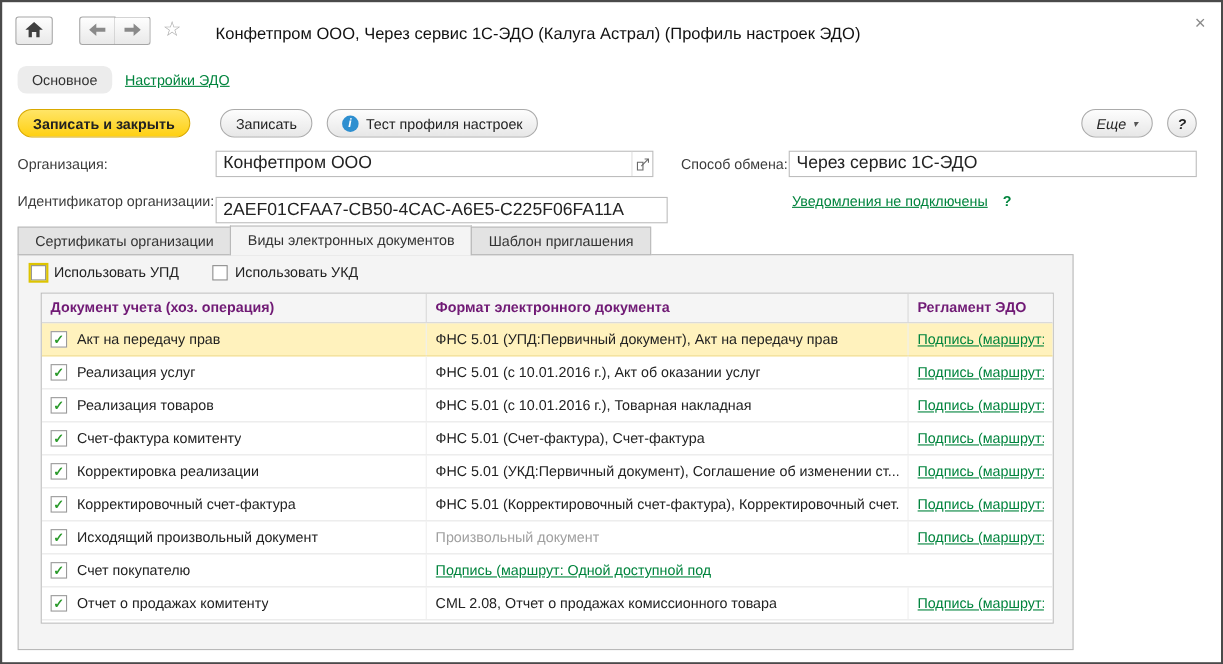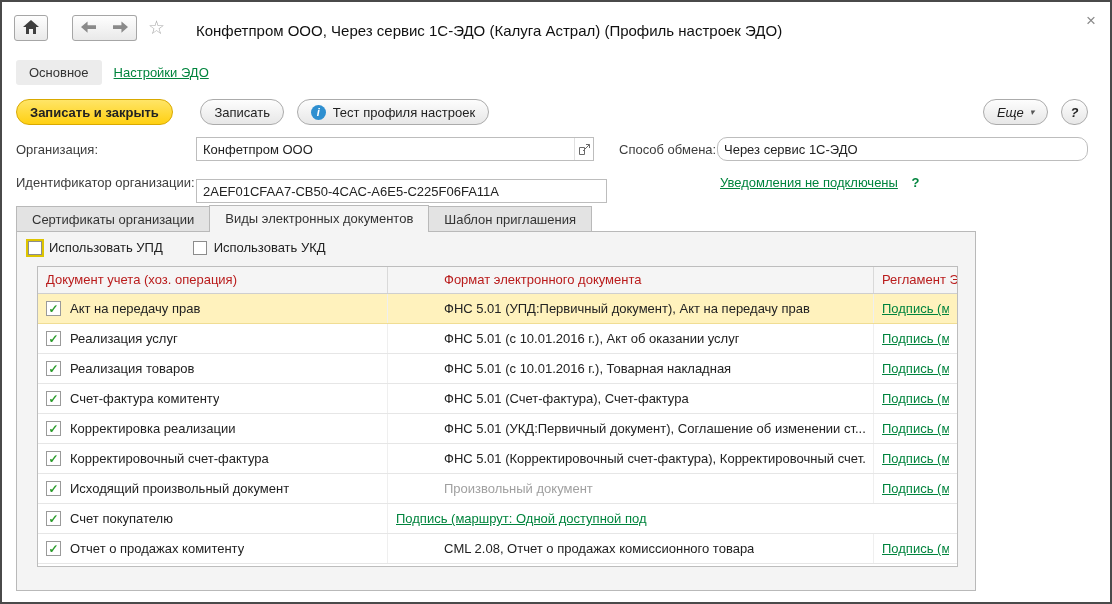--- a/index.html
+++ b/index.html
@@ -15,21 +15,21 @@
     background:linear-gradient(#fefefe,#e9e9e9);cursor:pointer;box-sizing:border-box;
   }
   .btn-home{left:12px;top:13px;width:34px;}
   .btn-back{left:70px;top:13px;width:33px;border-radius:3px 0 0 3px;}
   .btn-fwd{left:102px;top:13px;width:33px;border-radius:0 3px 3px 0;border-left:none;}
   .star{position:absolute;left:146px;top:15px;font-size:19px;color:#a8a8a8;line-height:22px;}
   .wtitle{position:absolute;left:194px;top:20px;font-size:15px;color:#111;white-space:nowrap;}
   .wclose{position:absolute;right:14px;top:10px;font-size:17px;color:#8a8a8a;cursor:pointer;line-height:18px;}
   
   .navrow{position:absolute;left:14px;top:56px;height:28px;display:flex;align-items:center;}
-  .chip{background:#ececec;border-radius:3px;padding:5px 13px;color:#333;}
+  .chip{background:#ececec;border-radius:8px;padding:5px 13px;color:#333;}
   .greenlink{color:#00843d;text-decoration:underline;cursor:pointer;}
   .navrow .greenlink{margin-left:12px;}
   
   .toolbar{position:absolute;left:14px;top:97px;right:22px;height:28px;}
   .tbtn{
     display:inline-flex;align-items:center;height:26px;padding:0 13px;box-sizing:border-box;
     border:1px solid #ababab;border-radius:13px;background:linear-gradient(#fdfdfd,#e7e7e7);
     margin-right:9px;cursor:pointer;color:#222;vertical-align:top;
   }
   .tbtn.primary{background:linear-gradient(#ffe567,#ffd012);border-color:#d9a900;font-weight:bold;margin-right:24px;}
@@ -42,21 +42,21 @@
   .chev{font-size:9px;margin-left:6px;color:#555;}
   .tbtn.help{width:27px;padding:0;justify-content:center;font-weight:bold;}
   
   .lbl{position:absolute;color:#3c3c3c;white-space:nowrap;}
   .field{
     position:absolute;height:24px;box-sizing:border-box;border:1px solid #bdbdbd;background:#fff;
     display:flex;align-items:center;
   }
   .field input{
     flex:1;border:none;outline:none;background:transparent;height:100%;
-    font-family:"Liberation Sans",sans-serif;font-size:13px;color:#222;padding:0 6px;min-width:0;
+    font-family:"Liberation Sans",sans-serif;font-size:16px;color:#222;padding:0 6px;min-width:0;
   }
   .openbtn{flex:0 0 auto;width:18px;height:100%;display:flex;align-items:center;justify-content:center;cursor:pointer;border-left:1px solid #e0e0e0;}
   .notif{position:absolute;white-space:nowrap;}
   .notif .qmark{color:#00843d;font-weight:bold;margin-left:10px;text-decoration:none;cursor:pointer;}
   
   .tabs{position:absolute;left:14px;top:203px;height:27px;display:flex;align-items:flex-end;z-index:2;}
   .dtab{
     height:26px;line-height:25px;box-sizing:border-box;padding:0 15px;margin-right:-1px;
     border:1px solid #b9b9b9;background:#e3e3e3;color:#333;cursor:pointer;white-space:nowrap;
   }
@@ -68,24 +68,24 @@
   .optrow{position:absolute;left:11px;top:8px;display:flex;align-items:center;}
   .opt{display:flex;align-items:center;margin-right:30px;cursor:pointer;}
   .cbox{width:14px;height:14px;box-sizing:border-box;border:1px solid #8c8c8c;background:#fff;margin-right:7px;}
   .cbox.focused{outline:2px solid #ddc400;}
   
   .grid{
     position:absolute;left:20px;right:17px;top:34px;bottom:23px;box-sizing:border-box;
     border:1px solid #bdbdbd;background:#fff;overflow:hidden;
   }
   .thead{display:flex;height:27px;background:#f5f5f5;border-bottom:1px solid #cfcfcf;box-sizing:border-box;}
-  .th{box-sizing:border-box;padding:0 8px;line-height:26px;color:#b91c1c;border-right:1px solid #d9d9d9;
-      white-space:nowrap;overflow:hidden;cursor:pointer;}
+  .th{box-sizing:border-box;padding:0 8px;line-height:26px;color:#701a75;border-right:1px solid #d9d9d9;
+      white-space:nowrap;overflow:hidden;cursor:pointer;font-weight:bold;}
   .c1{width:350px;flex:0 0 auto;}
-  .c2{width:438px;flex:0 0 auto;margin-left:48px;}
+  .c2{width:438px;flex:0 0 auto;}
   .c3{flex:1;min-width:0;}
   .trow{display:flex;height:29px;border-bottom:1px solid #e6e6e6;align-items:stretch;cursor:pointer;}
   .trow.selected{background:#fff2bd;border-bottom-color:#f0dd94;}
   .cell{box-sizing:border-box;padding:0 8px;display:flex;align-items:center;border-right:1px solid #efefef;
         white-space:nowrap;overflow:hidden;}
   .gcheck{
     width:15px;height:15px;box-sizing:border-box;border:1px solid #9a9a9a;background:#fff;
     display:flex;align-items:center;justify-content:center;margin-right:9px;flex:0 0 auto;
   }
   .gcheck .mark{color:#2d9b2d;font-weight:bold;font-size:12px;line-height:1;}
@@ -148,21 +148,21 @@
   <div class="field" style="left:194px;top:135px;width:398px;">
     <input value="Конфетпром ООО" style="">
     <span class="openbtn">
       <svg width="13" height="13" viewBox="0 0 13 13">
           <path d="M1.5 4.5 H6.5 V11.5 H1.5 Z" fill="none" stroke="#6a6a6a"></path>
           <path d="M5 8 L11.5 1.5 M8 1.5 H11.5 V5" stroke="#6a6a6a" fill="none"></path>
         </svg>
     </span>
   </div>
   <div class="lbl" style="left:617px;top:140px;">Способ обмена:</div>
-  <div class="field" style="left:715px;top:135px;width:371px;border-radius:10px;">
+  <div class="field" style="left:715px;top:135px;width:371px;">
     <input value="Через сервис 1С-ЭДО" style="">
   </div>
 
   <div class="lbl" style="left:14px;top:173px;">Идентификатор организации:</div>
   <div class="field" style="left:194px;top:177px;width:411px;">
     <input value="2AEF01CFAA7-CB50-4CAC-A6E5-C225F06FA11A" style="">
   </div>
   <div class="notif" style="left:718px;top:173px;">
     <span class="greenlink">Уведомления не подключены</span>
     <span class="qmark">?</span>

